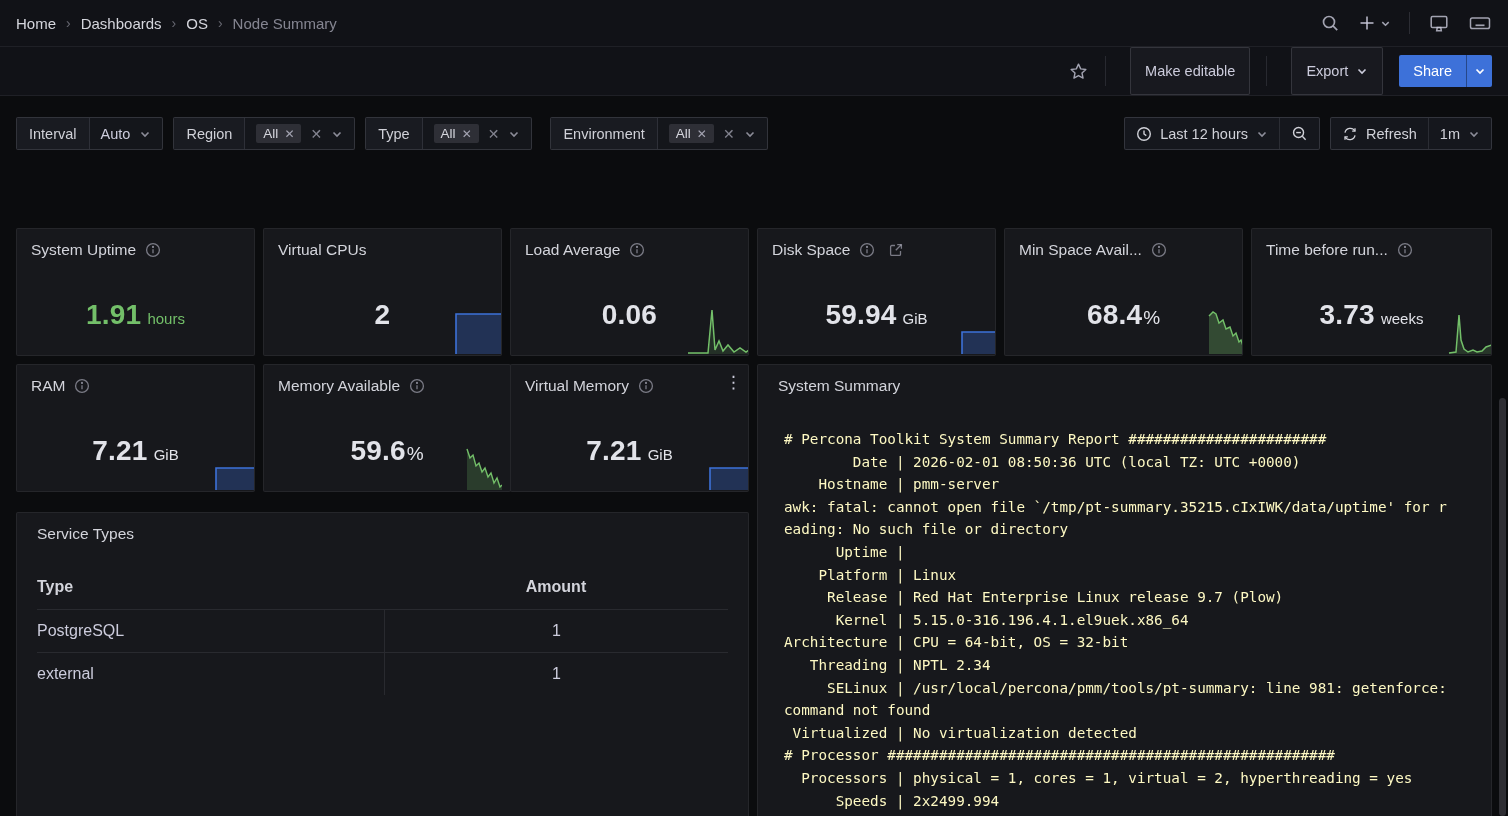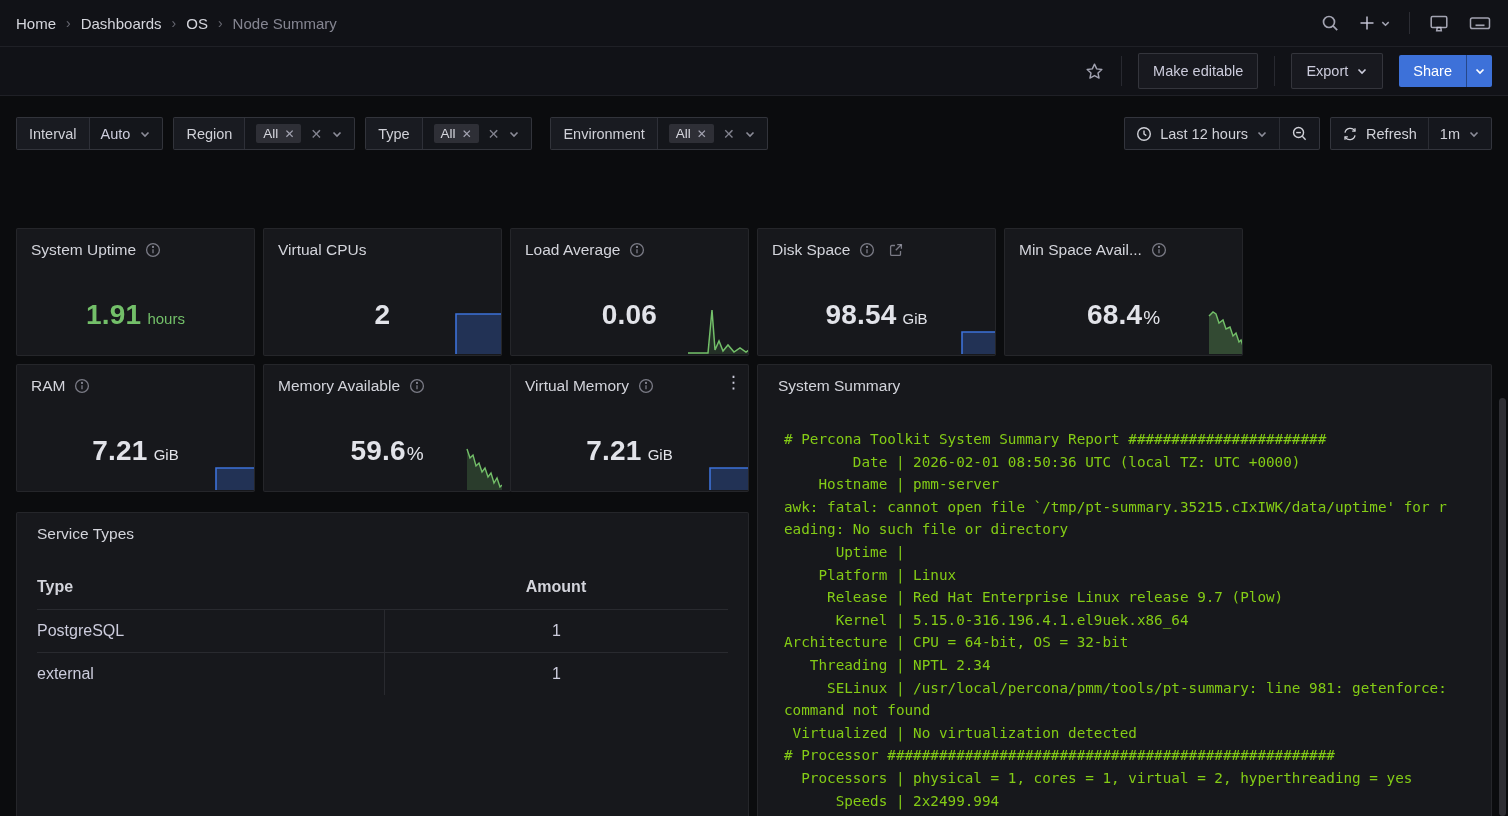--- a/index.html
+++ b/index.html
@@ -31,24 +31,24 @@
   
   .toolbar {
     position:absolute; top:47px; left:0; right:0; height:49px;
     background:#111217;
     border-bottom:1px solid rgba(204,204,220,0.08);
     display:flex; align-items:center; justify-content:flex-end; gap:16px;
     padding:0 16px;
   }
   .tb-divider { width:1px; height:30px; background:rgba(204,204,220,0.13); }
   .btn {
-    height:36px; display:inline-flex; align-items:center; gap:8px;
+    height:48px; display:inline-flex; align-items:center; gap:8px;
     padding:0 14px; border-radius:2px; font-size:14.5px; color:#ccccdc;
     background:rgba(204,204,220,0.04); border:1px solid rgba(204,204,220,0.16);
-    cursor:pointer; font-family:inherit;
+    cursor:pointer; font-family:inherit;margin-left:8px;
   }
   .btn-split { display:inline-flex; }
   .btn-primary {
     height:32px; padding:0 14px; display:inline-flex; align-items:center;
     background:#3d71d9; color:#fff; font-size:14.5px; font-weight:500;
     border:none; border-radius:2px 0 0 2px; cursor:pointer; font-family:inherit;
   }
   .btn-primary-caret {
     height:32px; width:26px; display:inline-flex; align-items:center; justify-content:center;
     background:#3d71d9; color:#fff; border:none; border-left:1px solid rgba(10,20,40,0.45);
@@ -123,21 +123,21 @@
   .svc-head { height:44px; font-weight:700; color:#d3d4db; }
   .svc-cell { display:flex; align-items:center; }
   .svc-cell.center { justify-content:center; }
   .svc-body .svc-row { height:43px; border-top:1px solid rgba(204,204,220,0.10); }
   .svc-body .svc-cell:last-child { border-left:1px solid rgba(204,204,220,0.10); }
 
   
   .sys-text {
     position:absolute; left:26px; right:12px; top:63px;
     font-family:"DejaVu Sans Mono", monospace;
-    font-size:14.3px; line-height:22.6px; color:#84cc16;
+    font-size:14.3px; line-height:22.6px; color:#fef9c3;
     white-space:pre; overflow:hidden;
   }
 
   
   .scroll-thumb {
     position:absolute; right:2px; top:398px; width:7px; height:418px;
     border-radius:4px; background:rgba(204,204,220,0.18);
   }
 
   svg.lineicon { display:block; }
@@ -360,21 +360,21 @@
           <circle cx="8" cy="8" r="6.4"></circle>
           <line x1="8" y1="7.3" x2="8" y2="11.2"></line>
           <circle cx="8" cy="4.9" r="0.5" fill="currentColor"></circle>
         </svg>
       <svg class="lineicon p-icon" style="margin-left:4px" width="16" height="16" viewBox="0 0 16 16" fill="none" stroke="currentColor" stroke-width="1.3">
           <path d="M7 3.5 H3.8 A1.2 1.2 0 0 0 2.6 4.7 V12.2 A1.2 1.2 0 0 0 3.8 13.4 H11.3 A1.2 1.2 0 0 0 12.5 12.2 V9"></path>
           <path d="M9.2 2.6 H13.4 V6.8"></path>
           <line x1="13.2" y1="2.8" x2="7.8" y2="8.2"></line>
         </svg>
     </div>
-    <div class="stat-value"><span class="num">98.54</span><span class="unit">GiB</span></div>
+    <div class="stat-value"><span class="num">59.94</span><span class="unit">GiB</span></div>
     <svg class="spark" width="237" height="25" viewBox="0 0 237 25" preserveAspectRatio="none">
       <path d="M203,25 V3 H236 V25 Z" fill="rgba(61,113,217,0.30)"></path>
         <path d="M203,25 V3 H236" fill="none" stroke="#3d71d9" stroke-width="1.6"></path>
     </svg>
   </section>
 
   <section class="panel" style="left:1004px;top:228px;width:239px;height:128px">
     <div class="p-head">
         <h2 class="p-title">Min Space Avail...</h2>
       <svg class="lineicon p-icon" width="16" height="16" viewBox="0 0 16 16" fill="none" stroke="currentColor" stroke-width="1.3">
@@ -383,20 +383,35 @@
           <circle cx="8" cy="4.9" r="0.5" fill="currentColor"></circle>
         </svg>
     </div>
     <div class="stat-value pct"><span class="num">68.4</span><span class="unit">%</span></div>
     <svg class="spark" width="237" height="48" viewBox="0 0 237 48" preserveAspectRatio="none">
       <path d="M203,10 L207,6 L210,8 L213,17 L217,14 L220,23 L224,21 L227,30 L230,27 L233,36 L235,34 L237,40 L237,48 L203,48 Z" fill="rgba(115,191,105,0.30)"></path>
       <path d="M203,10 L207,6 L210,8 L213,17 L217,14 L220,23 L224,21 L227,30 L230,27 L233,36 L235,34 L237,40" fill="none" stroke="#73bf69" stroke-width="1.4"></path>
     </svg>
   </section>
 
+  <section class="panel" style="left:1251px;top:228px;width:241px;height:128px">
+    <div class="p-head">
+        <h2 class="p-title">Time before run...</h2>
+      <svg class="lineicon p-icon" width="16" height="16" viewBox="0 0 16 16" fill="none" stroke="currentColor" stroke-width="1.3">
+          <circle cx="8" cy="8" r="6.4"></circle>
+          <line x1="8" y1="7.3" x2="8" y2="11.2"></line>
+          <circle cx="8" cy="4.9" r="0.5" fill="currentColor"></circle>
+        </svg>
+    </div>
+    <div class="stat-value"><span class="num">3.73</span><span class="unit">weeks</span></div>
+    <svg class="spark" width="239" height="46" viewBox="0 0 239 46" preserveAspectRatio="none">
+      <path d="M196,45 L203,44 L206,7 L208,32 L211,41 L215,44 L220,42 L224,44 L229,43 L233,39 L239,37 L239,46 L196,46 Z" fill="rgba(115,191,105,0.18)"></path>
+      <path d="M196,45 L203,44 L206,7 L208,32 L211,41 L215,44 L220,42 L224,44 L229,43 L233,39 L239,37" fill="none" stroke="#73bf69" stroke-width="1.5"></path>
+    </svg>
+  </section>
 
   <section class="panel" style="left:16px;top:364px;width:239px;height:128px">
     <div class="p-head">
         <h2 class="p-title">RAM</h2>
       <svg class="lineicon p-icon" width="16" height="16" viewBox="0 0 16 16" fill="none" stroke="currentColor" stroke-width="1.3">
           <circle cx="8" cy="8" r="6.4"></circle>
           <line x1="8" y1="7.3" x2="8" y2="11.2"></line>
           <circle cx="8" cy="4.9" r="0.5" fill="currentColor"></circle>
         </svg>
     </div>

